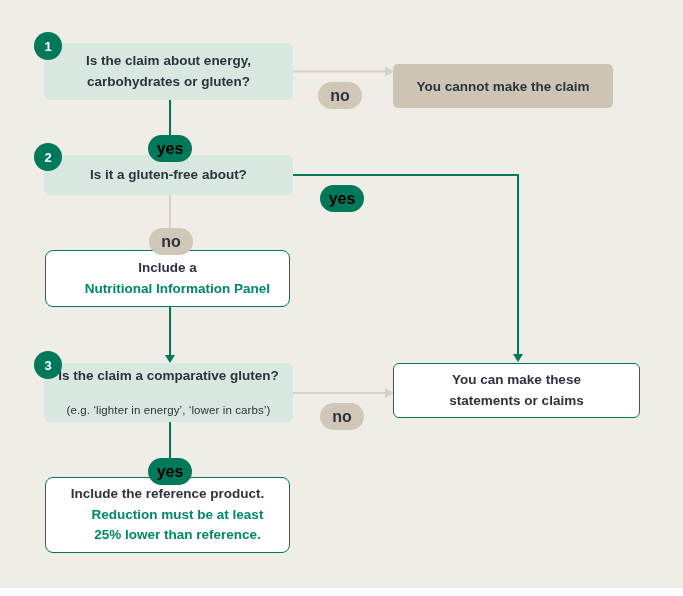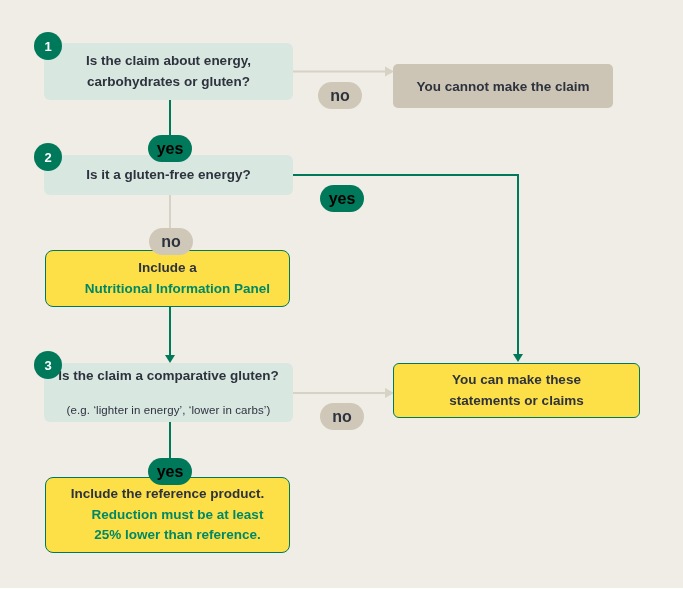--- a/index.html
+++ b/index.html
@@ -47,21 +47,21 @@
     line-height: 1.5;
   }
   .tan-box {
     background: #ccc5b5;
     border-radius: 5px;
     color: #2d323d;
     font-weight: bold;
     font-size: 13.5px;
   }
   .outline-box {
-    background: #fde047;
+    background: #ffffff;
     border: 1.5px solid #00795a;
     border-radius: 8px;
     color: #2d323d;
     font-weight: bold;
     font-size: 13.5px;
     line-height: 1.55;
   }
   .pre { white-space: pre-line; }
   .green-text { color: #008766; margin-left: 20px; }
   .example-text {
@@ -136,21 +136,21 @@
 carbohydrates or gluten?</div>
   </div>
   <div class="pill pill-no" style="left:318px; top:58px;">no</div>
   <div class="box tan-box" style="left:393px; top:48px; width:220px; height:44px;margin-top:16px;">
     <div>You cannot make the claim</div>
   </div>
   <div class="pill pill-yes" style="left:148px; top:111px;">yes</div>
 
   <div class="num-circle" style="left:34px; top:143px;">2</div>
   <div class="box q-box" style="left:44px; top:155px; width:249px; height:40px;">
-    <div>Is it a gluten-free energy?</div>
+    <div>Is it a gluten-free about?</div>
   </div>
   <div class="pill pill-yes" style="left:320px; top:161px;">yes</div>
   <div class="pill pill-no" style="left:149px; top:204px;">no</div>
 
   <div class="box outline-box" style="left:45px; top:250px; width:245px; height:57px;">
     <div>Include a</div>
     <div class="green-text">Nutritional Information Panel</div>
   </div>
 
   <div class="num-circle" style="left:34px; top:351px;">3</div>

